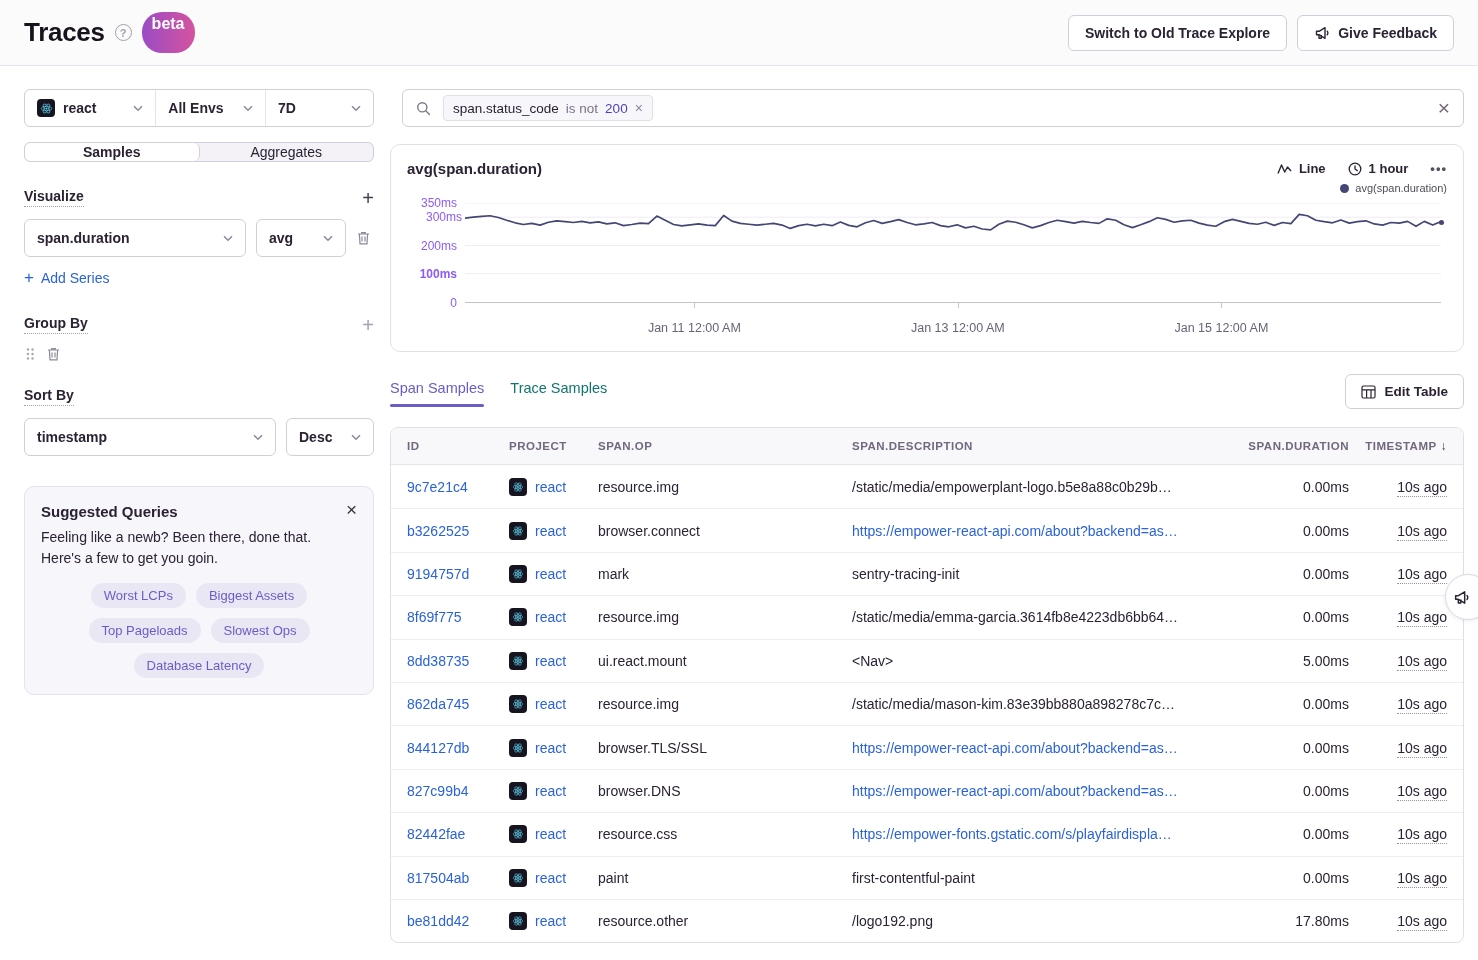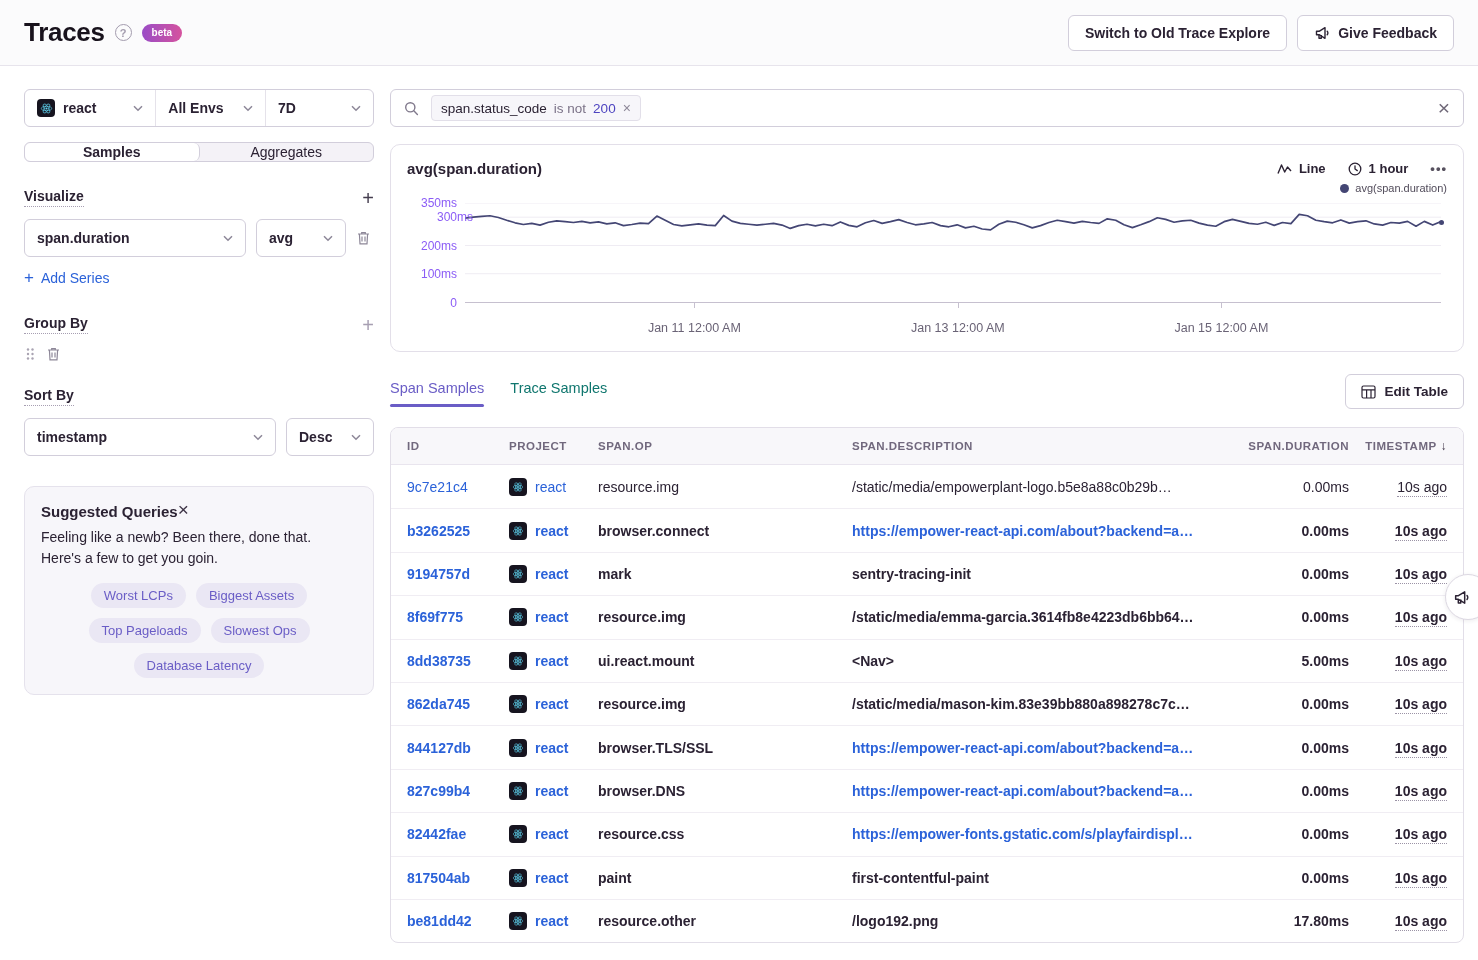--- a/index.html
+++ b/index.html
@@ -16,22 +16,22 @@
   .app-header {
     height:66px; display:flex; align-items:center; padding:0 24px;
     background:#fbfbfc; border-bottom:1px solid #e7e4ec;
   }
   .page-title { font-size:26px; font-weight:700; color:#18121c; margin:0; letter-spacing:-.3px; }
   .help-icon {
     width:17px; height:17px; border:1px solid #a39cae; border-radius:50%;
     color:#a39cae; font-size:11px; font-weight:700; margin-left:10px;
   }
   .beta-badge {
-    margin-left:10px; color:#fff; font-size:10px; font-weight:700;
-    padding:3px 10px 4px; border-radius:20px;
+    margin-left:10px; color:#fff; font-size:16px; font-weight:700;
+    padding:3px 10px 20px; border-radius:20px;
     background:linear-gradient(90deg, var(--beta-start), var(--beta-end));
   }
   .header-actions { margin-left:auto; display:flex; gap:10px; }
   .btn {
     background:#fff; border:1px solid #d2cedb; border-radius:6px;
     font-weight:700; font-size:14px; color:#2b2233; padding:9px 16px;
     display:flex; align-items:center; gap:8px; cursor:pointer;
   }
 
   
@@ -86,34 +86,34 @@
   .drag-handle { color:#a9a3b2; cursor:grab; width:12px; }
 
   .add-series { margin-top:13px; display:flex; align-items:center; gap:7px; color:var(--link); font-size:14px; cursor:pointer; }
   .add-series .plus { font-size:17px; line-height:14px; }
 
   
   .suggested {
     margin-top:30px; background:#f7f6fa; border:1px solid #e5e2ec;
     border-radius:10px; padding:16px;
   }
-  .sq-head { display:flex; align-items:flex-start; justify-content:flex-start; }
+  .sq-head { display:flex; align-items:flex-start; justify-content:space-between;gap:26px; }
   .sq-title { font-weight:700; font-size:15px; }
   .close-x { font-size:19px; color:#3e3446; line-height:14px; cursor:pointer; }
   .sq-desc { margin-top:7px; line-height:1.5; color:#2b2233; width:300px; }
   .sq-chips { margin-top:14px; display:flex; flex-wrap:wrap; gap:10px;justify-content:center; }
   .chip {
     background:#eae7f4; color:var(--accent); padding:5px 13px; border-radius:20px;
     font-size:13px; cursor:pointer;
   }
 
   
   .search-bar {
     height:38px; border:1px solid #d2cedb; border-radius:6px; background:#fff;
-    display:flex; align-items:center; gap:12px; padding:0 13px;
+    display:flex; align-items:center; gap:12px; padding:0 13px;margin-left:12px;
   }
   .search-icon { color:#80798c; }
   .token-chip {
     display:flex; align-items:center; gap:7px; background:#f7f6fa;
     border:1px solid #e2dfe9; border-radius:4px; padding:4px 9px; font-size:13.5px;
   }
   .tok-key { color:#2b2233; }
   .tok-op { color:#7b7287; }
   .tok-val { color:var(--value-purple); }
   .tok-x { color:#8d8798; font-size:14px; cursor:pointer; }
@@ -159,21 +159,21 @@
     padding:0 16px; height:37px; align-items:center; background:#f8f7fa;
     border-bottom:1px solid #e9e5ee; font-size:11.5px; font-weight:700;
     color:#71687d; letter-spacing:.5px;
   }
   .th.right { text-align:right; }
   .sort-arrow { font-size:12px; color:#3e3446; }
   .trow {
     display:grid; grid-template-columns:102px 89px 254px minmax(0,1fr) 130px 98px;
     padding:0 16px; height:43.4px; align-items:center; font-size:14px;
   }
-  .trow + .trow { border-top:1px solid #f0edf3;font-weight:bold; }
+  .trow + .trow { border-top:1px solid #f0edf3; }
   .link { color:var(--link); cursor:pointer; text-decoration:none; }
   .proj-cell { display:flex; align-items:center; gap:8px; }
   .desc-cell { overflow:hidden; white-space:nowrap; text-overflow:ellipsis; padding-right:24px; }
   .dur-cell { text-align:right; }
   .ts-cell { text-align:right; }
   .ts-inner { border-bottom:1px dotted #9b93a6; padding-bottom:1px; cursor:pointer;margin-top:35px; }
 
   
   .float-feedback {
     position:fixed; top:574px; right:-13px; width:46px; height:46px; border-radius:50%;
@@ -395,23 +395,23 @@
           <svg id="chart-svg" viewBox="0 0 1000 104" preserveAspectRatio="none">
               <line x1="0" y1="74.3" x2="1000" y2="74.3" stroke="#efecf3" stroke-width="1" vector-effect="non-scaling-stroke"></line>
               <line x1="0" y1="44.6" x2="1000" y2="44.6" stroke="#efecf3" stroke-width="1" vector-effect="non-scaling-stroke"></line>
               <line x1="0" y1="14.9" x2="1000" y2="14.9" stroke="#efecf3" stroke-width="1" vector-effect="non-scaling-stroke"></line>
               <line x1="0" y1="0.0" x2="1000" y2="0.0" stroke="#efecf3" stroke-width="1" vector-effect="non-scaling-stroke"></line>
               <path d="M0.0,16.0L8.5,14.9L17.1,14.0L25.6,13.4L34.2,15.2L42.7,18.1L51.3,20.8L59.8,22.6L68.4,21.4L76.9,23.2L85.5,20.2L94.0,18.7L102.6,19.6L111.1,20.5L119.7,19.3L128.2,20.8L136.8,19.9L145.3,22.0L153.8,20.8L162.4,23.8L170.9,22.6L179.5,21.1L188.0,21.7L196.6,13.7L205.1,18.1L213.7,22.6L222.2,24.1L230.8,22.9L239.3,22.0L247.9,23.2L256.4,23.8L265.0,13.1L273.5,19.0L282.1,21.4L290.6,22.3L299.1,23.2L307.7,22.3L316.2,21.4L324.8,23.2L333.3,26.7L341.9,23.8L350.4,22.3L359.0,24.1L367.5,22.3L376.1,23.8L384.6,19.9L393.2,23.5L401.7,25.0L410.3,20.8L418.8,18.4L427.4,21.4L435.9,19.6L444.4,17.5L453.0,20.5L461.5,22.9L470.1,22.0L478.6,20.5L487.2,23.8L495.7,25.0L504.3,22.9L512.8,26.1L521.4,24.4L529.9,27.3L538.5,28.2L547.0,22.3L555.6,19.0L564.1,20.2L572.6,22.9L581.2,26.1L589.7,23.8L598.3,20.5L606.8,18.1L615.4,19.6L623.9,21.1L632.5,19.3L641.0,20.5L649.6,21.4L658.1,16.6L666.7,18.1L675.2,22.9L683.8,25.9L692.3,22.9L700.9,19.6L709.4,15.5L717.9,17.2L726.5,20.2L735.0,18.7L743.6,18.1L752.1,21.1L760.7,23.2L769.2,24.4L777.8,19.6L786.3,17.2L794.9,19.3L803.4,21.4L812.0,22.3L820.5,20.2L829.1,23.5L837.6,20.5L846.2,21.7L854.7,11.9L863.2,13.4L871.8,18.1L880.3,19.6L888.9,20.8L897.4,17.8L906.0,21.1L914.5,19.6L923.1,18.7L931.6,22.0L940.2,23.2L948.7,20.5L957.3,21.1L965.8,19.3L974.4,24.4L982.9,19.3L991.5,23.2L1000.0,19.6" fill="none" stroke="#444674" stroke-width="1.7" stroke-linejoin="round" vector-effect="non-scaling-stroke"></path>
             </svg>
         </div>
         <div id="ylabs">
             <span class="ylab" style="left: 0px; top: calc(100% - 47px);">0</span>
-            <span class="ylab" style="left: 0px; top: calc(71.4286% - 33.2857px);">100ms</span>
+            <span class="ylab" style="left: 0px; top: calc(71.4286% - 33.2857px); font-weight: bold;">100ms</span>
             <span class="ylab" style="left: 0px; top: calc(42.8571% - 19.5714px);">200ms</span>
-            <span class="ylab" style="left: 16px; top: calc(14.2857% - 5.85714px);">300ms</span>
+            <span class="ylab" style="left: 5px; top: calc(14.2857% - 5.85714px);">300ms</span>
             <span class="ylab" style="left: 0px; top: calc(0% + 1px);">350ms</span>
           </div>
         <div class="xticks" id="xticks">
             <div class="xtick" style="left: 23.5%;"></div>
             <div class="xtick" style="left: 50.5%;"></div>
             <div class="xtick" style="left: 77.5%;"></div>
           </div>
         <div class="xlabs" id="xlabs">
             <span class="xlab" style="left: 23.5%;">Jan 11 12:00 AM</span>
             <span class="xlab" style="left: 50.5%;">Jan 13 12:00 AM</span>

